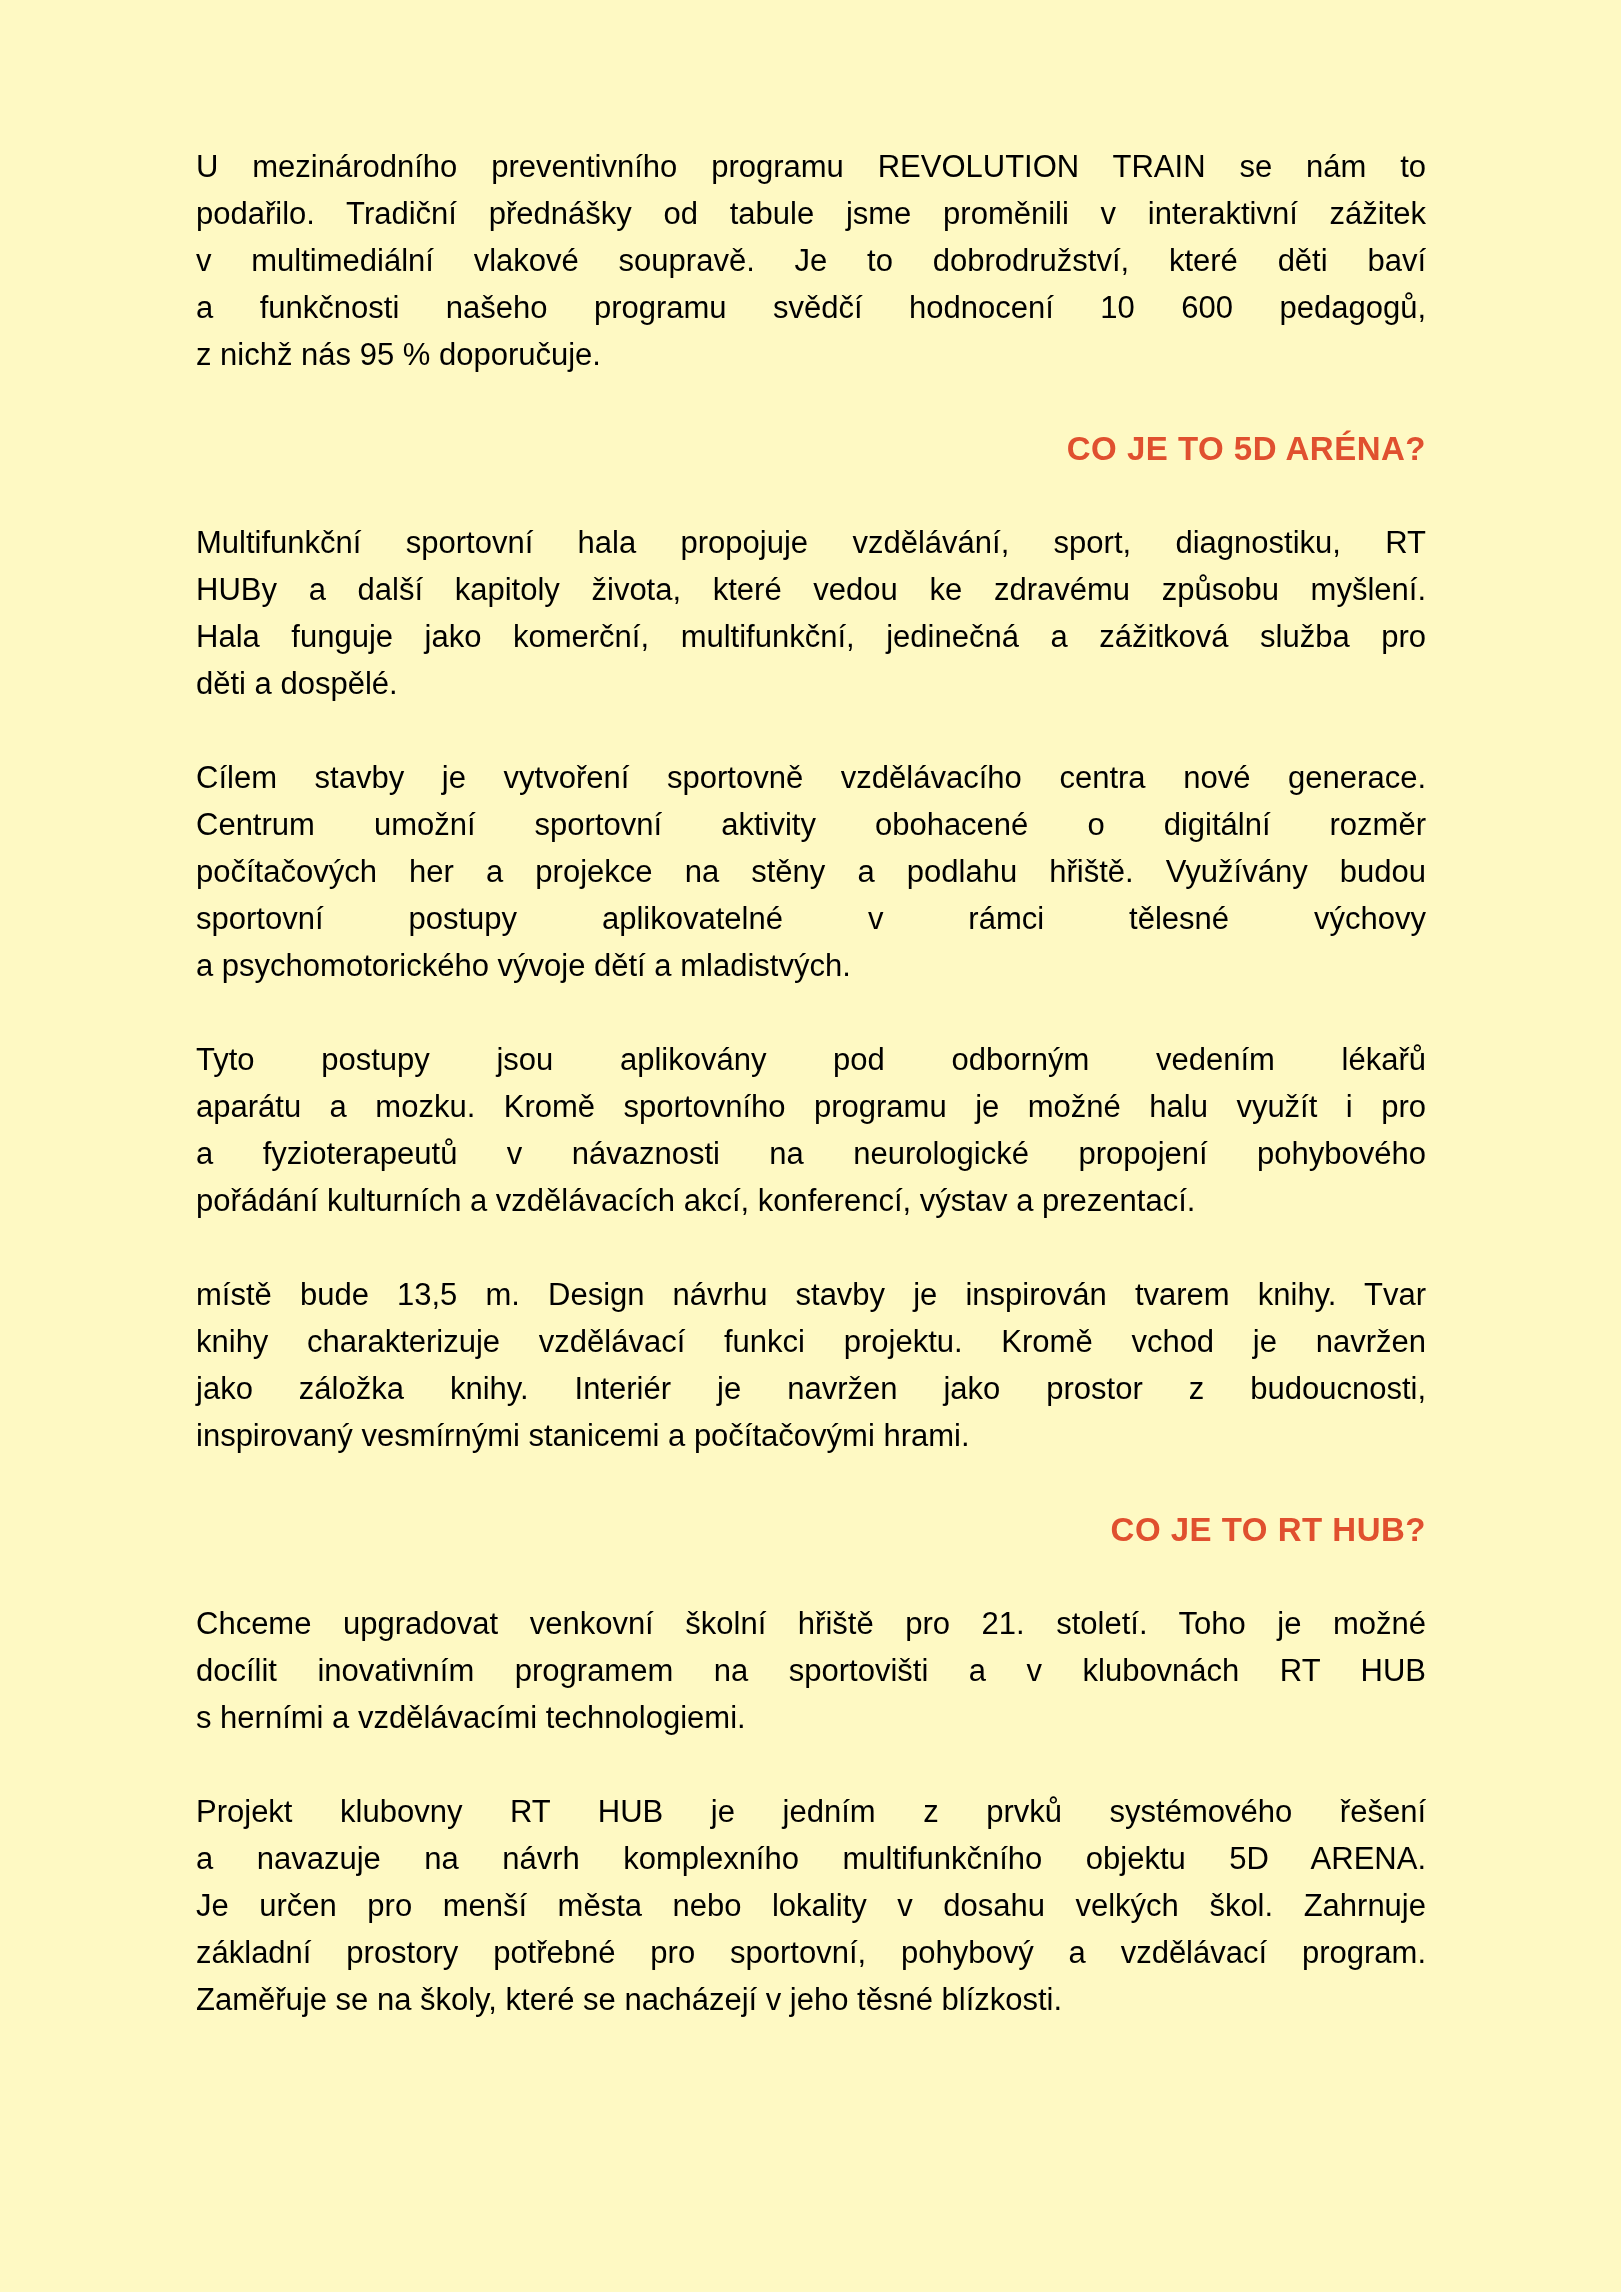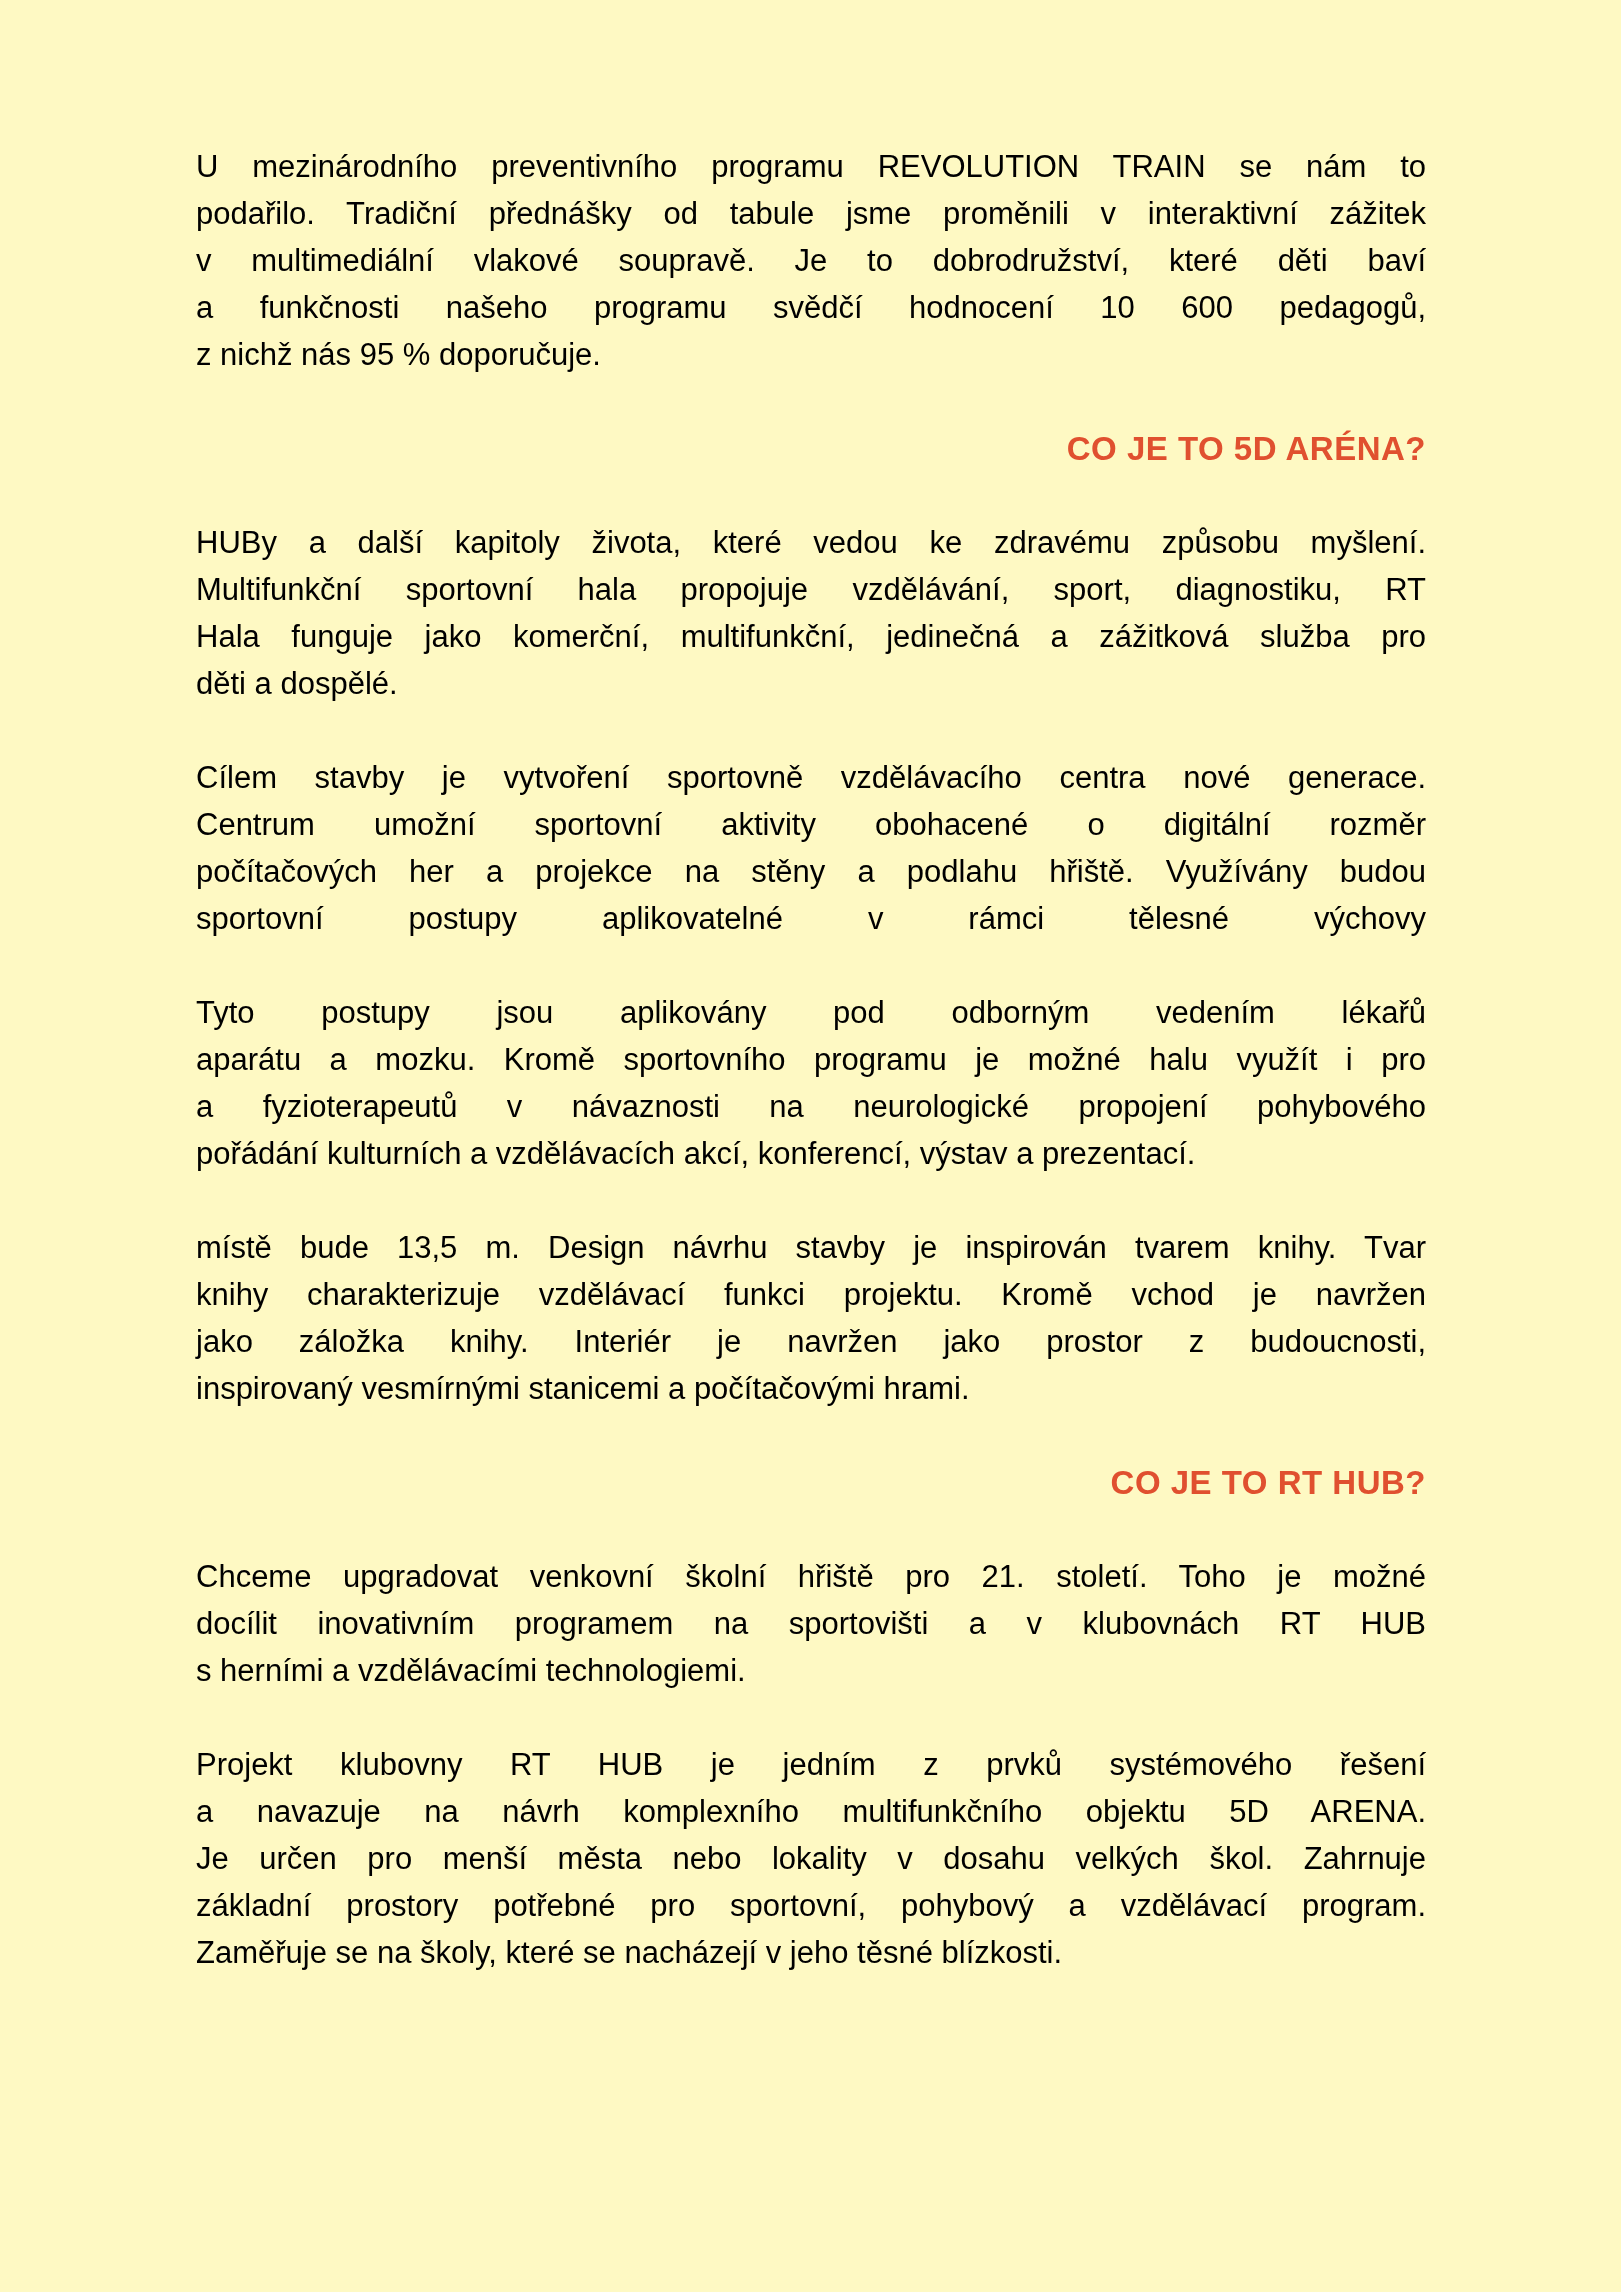--- a/index.html
+++ b/index.html
@@ -52,30 +52,31 @@
   <div class="content" id="content">
       <div class="paragraph">
         <div class="line">U mezinárodního preventivního programu REVOLUTION TRAIN se nám to</div>
         <div class="line">podařilo. Tradiční přednášky od tabule jsme proměnili v interaktivní zážitek</div>
         <div class="line">v multimediální vlakové soupravě. Je to dobrodružství, které děti baví</div>
         <div class="line">a funkčnosti našeho programu svědčí hodnocení 10 600 pedagogů,</div>
         <div class="line last">z nichž nás 95 % doporučuje.</div>
       </div>
       <div class="heading">CO JE TO 5D ARÉNA?</div>
       <div class="paragraph">
+        <div class="line">Multifunkční sportovní hala propojuje vzdělávání, sport, diagnostiku, RT</div>
         <div class="line">HUBy a další kapitoly života, které vedou ke zdravému způsobu myšlení.</div>
-        <div class="line">Multifunkční sportovní hala propojuje vzdělávání, sport, diagnostiku, RT</div>
         <div class="line">Hala funguje jako komerční, multifunkční, jedinečná a zážitková služba pro</div>
         <div class="line last">děti a dospělé.</div>
       </div>
       <div class="paragraph">
         <div class="line">Cílem stavby je vytvoření sportovně vzdělávacího centra nové generace.</div>
         <div class="line">Centrum umožní sportovní aktivity obohacené o digitální rozměr</div>
         <div class="line">počítačových her a projekce na stěny a podlahu hřiště. Využívány budou</div>
         <div class="line">sportovní postupy aplikovatelné v rámci tělesné výchovy</div>
+        <div class="line last">a psychomotorického vývoje dětí a mladistvých.</div>
       </div>
       <div class="paragraph">
         <div class="line">Tyto postupy jsou aplikovány pod odborným vedením lékařů</div>
         <div class="line">aparátu a mozku. Kromě sportovního programu je možné halu využít i pro</div>
         <div class="line">a fyzioterapeutů v návaznosti na neurologické propojení pohybového</div>
         <div class="line last">pořádání kulturních a vzdělávacích akcí, konferencí, výstav a prezentací.</div>
       </div>
       <div class="paragraph">
         <div class="line">místě bude 13,5 m. Design návrhu stavby je inspirován tvarem knihy. Tvar</div>
         <div class="line">knihy charakterizuje vzdělávací funkci projektu. Kromě vchod je navržen</div>

